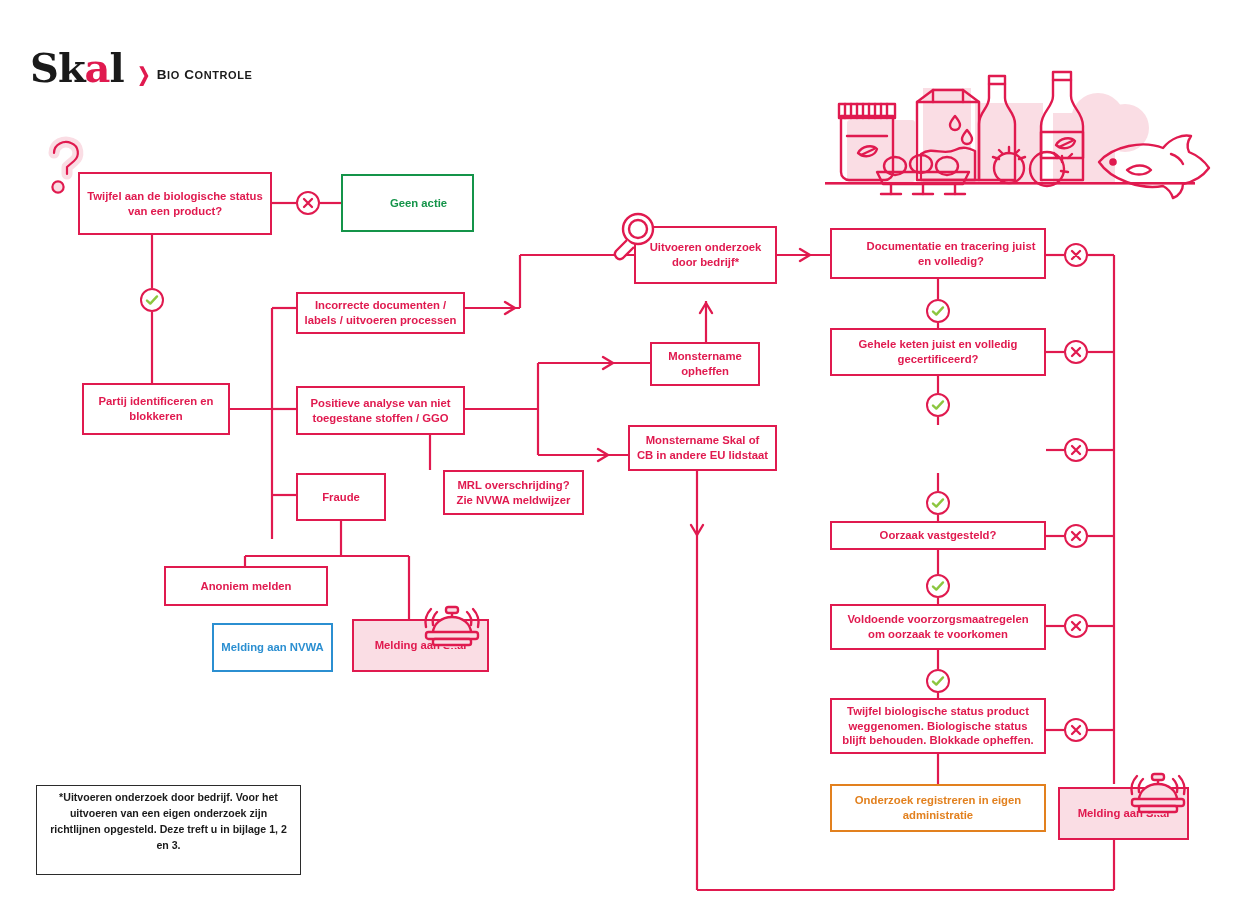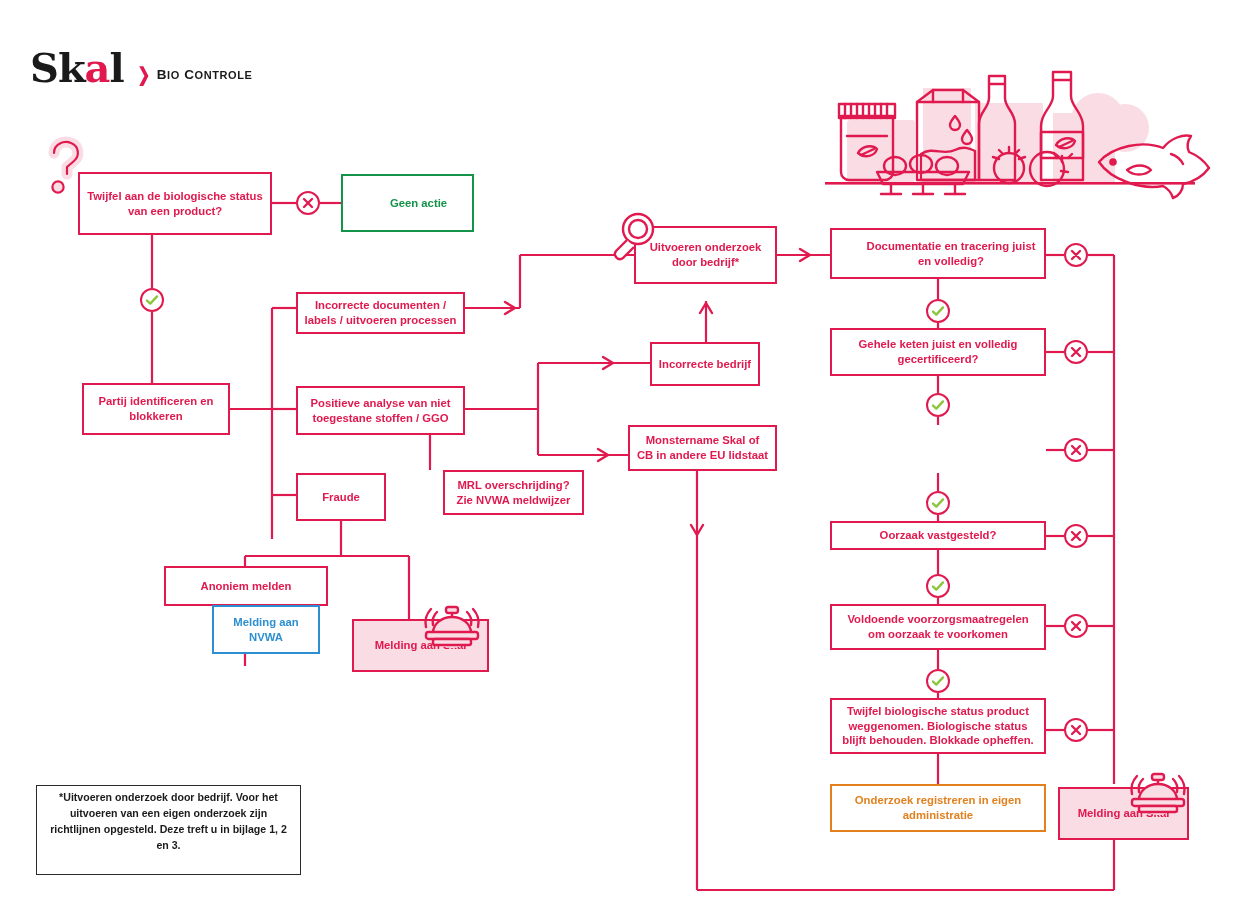--- a/index.html
+++ b/index.html
@@ -266,34 +266,34 @@
   </div>
 
   <div class="node" style="left:443px; top:452px; width:141px; height:45px;">
     <span>MRL overschrijding? Zie NVWA meldwijzer</span>
   </div>
 
   <div class="node" style="left:164px; top:548px; width:164px; height:40px;">
     <span>Anoniem melden</span>
   </div>
 
-  <div class="node blue" style="left:212px; top:587px; width:108px; height:49px;">
+  <div class="node blue" style="left:212px; top:605px; width:121px; height:49px;">
     <span>Melding aan NVWA</span>
   </div>
 
   <div class="node fill" style="left:352px; top:601px; width:137px; height:53px;">
     <span>Melding aan Skal</span>
   </div>
 
   <div class="node" style="left:634px; top:208px; width:143px; height:58px;">
     <span>Uitvoeren onderzoek door bedrijf*</span>
   </div>
 
   <div class="node" style="left:650px; top:324px; width:110px; height:44px;">
-    <span>Incorrecte bedrijf</span>
+    <span>Monstername opheffen</span>
   </div>
 
   <div class="node" style="left:628px; top:407px; width:149px; height:46px;">
     <span>Monstername Skal of CB in andere EU lidstaat</span>
   </div>
 
   <div class="node" style="left:830px; top:210px; width:216px; height:51px;padding-left:32px;">
     <span>Documentatie en tracering juist en volledig?</span>
   </div>
 

